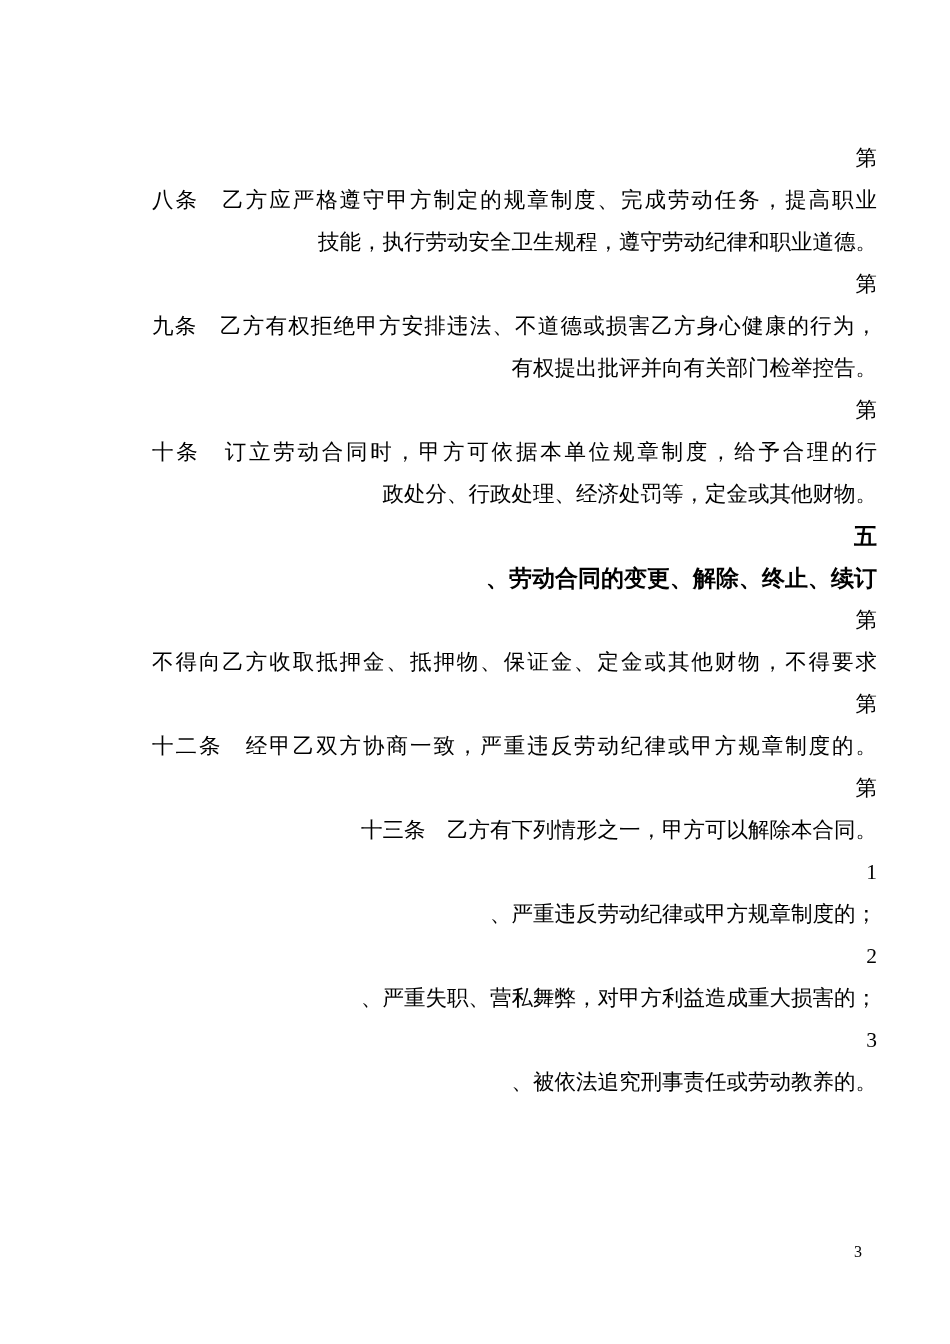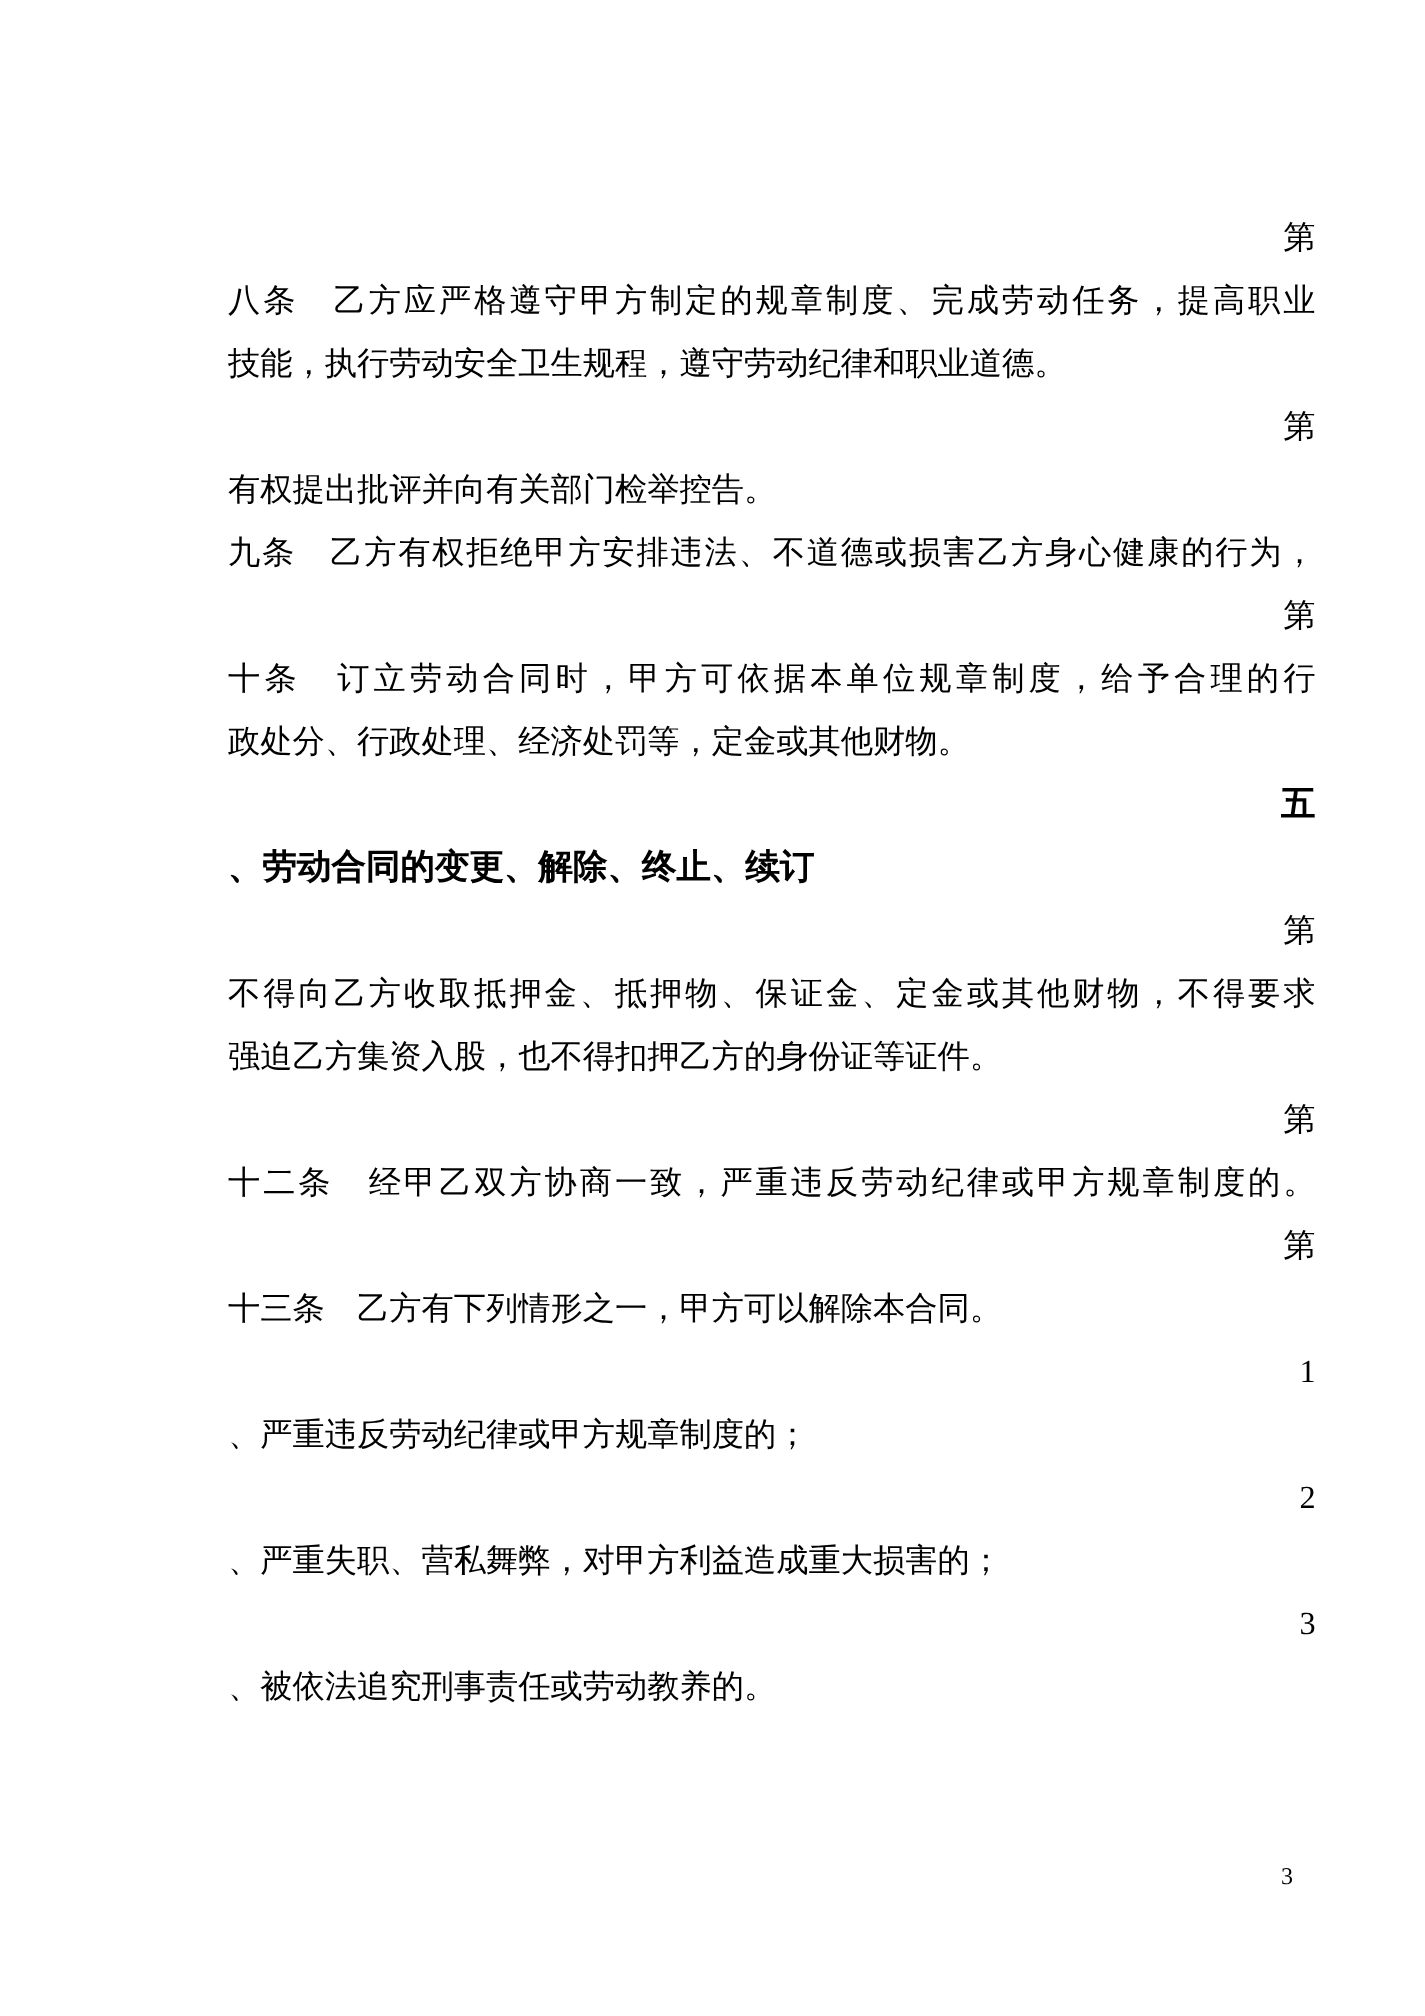--- a/index.html
+++ b/index.html
@@ -20,21 +20,21 @@
     position: absolute;
     top: 137px;
     left: 152px;
     width: 725px;
   }
   .line {
     height: 42px;
     line-height: 42px;
     font-size: 21.5px;
     color: #000000;
-    text-align: left;
+    text-align: right;
   }
   .line.align-right {
     text-align: right;
   }
   .line.align-justify {
     text-align: justify;
     text-align-last: justify;
   }
   .line.bold {
     font-weight: 700;
@@ -54,30 +54,29 @@
 </style>
 </head>
 <body>
 
 <div class="page">
   <div class="content">
       <div class="line align-right">第</div>
       <div class="line align-justify">八条　乙方应严格遵守甲方制定的规章制度、完成劳动任务，提高职业</div>
       <div class="line align-left">技能，执行劳动安全卫生规程，遵守劳动纪律和职业道德。</div>
       <div class="line align-right">第</div>
+      <div class="line align-justify">九条　乙方有权拒绝甲方安排违法、不道德或损害乙方身心健康的行为，</div>
       <div class="line align-left">有权提出批评并向有关部门检举控告。</div>
-      <div class="line align-justify">九条　乙方有权拒绝甲方安排违法、不道德或损害乙方身心健康的行为，</div>
       <div class="line align-right">第</div>
       <div class="line align-justify">十条　订立劳动合同时，甲方可依据本单位规章制度，给予合理的行</div>
       <div class="line align-left">政处分、行政处理、经济处罚等，定金或其他财物。</div>
       <div class="line align-right bold">五</div>
       <div class="line align-left bold">、劳动合同的变更、解除、终止、续订</div>
       <div class="line align-right">第</div>
       <div class="line align-justify">不得向乙方收取抵押金、抵押物、保证金、定金或其他财物，不得要求</div>
-      <div class="line align-left">强迫乙方集资入股，也不得扣押乙方的身份证等证件。</div>
       <div class="line align-right">第</div>
       <div class="line align-justify">十二条　经甲乙双方协商一致，严重违反劳动纪律或甲方规章制度的。</div>
       <div class="line align-right">第</div>
       <div class="line align-left">十三条　乙方有下列情形之一，甲方可以解除本合同。</div>
       <div class="line align-right">1</div>
       <div class="line align-left">、严重违反劳动纪律或甲方规章制度的；</div>
       <div class="line align-right">2</div>
       <div class="line align-left">、严重失职、营私舞弊，对甲方利益造成重大损害的；</div>
       <div class="line align-right">3</div>
       <div class="line align-left">、被依法追究刑事责任或劳动教养的。</div>

